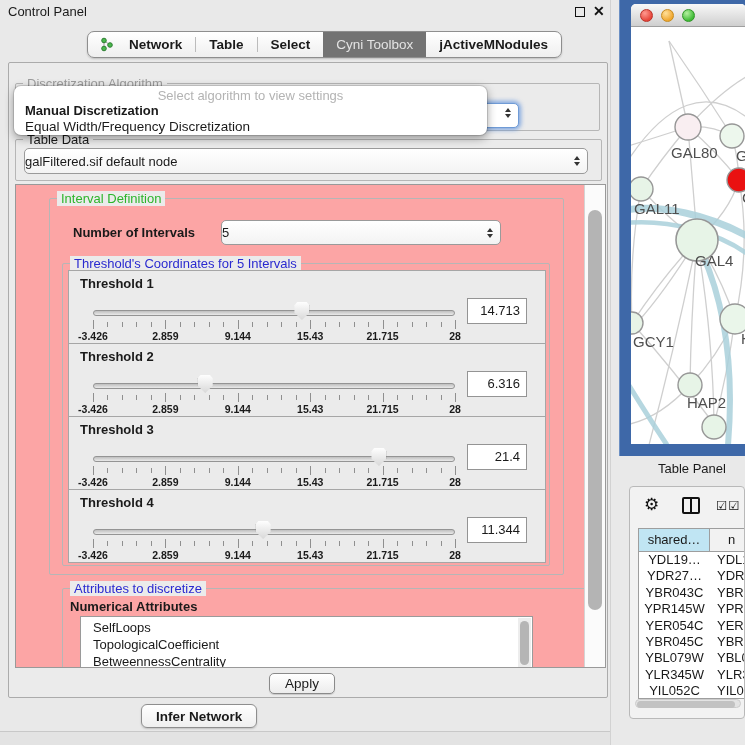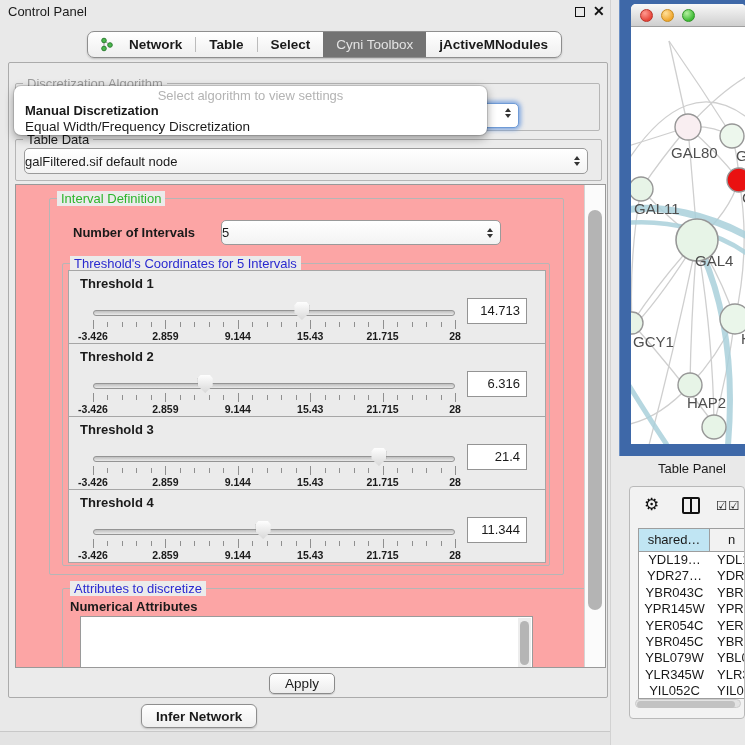--- a/index.html
+++ b/index.html
@@ -393,20 +393,25 @@
     <div class="value-box th-value">11.344</div>
   </div>
 </div>
           </div>
         </div>
 
         <div class="fieldset" style="left:46px; top:403px; width:599px; height:110px;">
           <div class="legend blue">Attributes to discretize</div>
           <div class="num-label">Numerical Attributes</div>
           <div class="attr-list">
+            <div style="padding-top:2px;">
+                <div class="list-item">SelfLoops</div>
+                <div class="list-item">TopologicalCoefficient</div>
+                <div class="list-item">BetweennessCentrality</div>
+              </div>
             <div class="lscroll">
                 <div class="lthumb"></div>
               </div>
           </div>
         </div>
 
         <div class="vscroll">
           <div class="thumbbar"></div>
         </div>
       </div>

